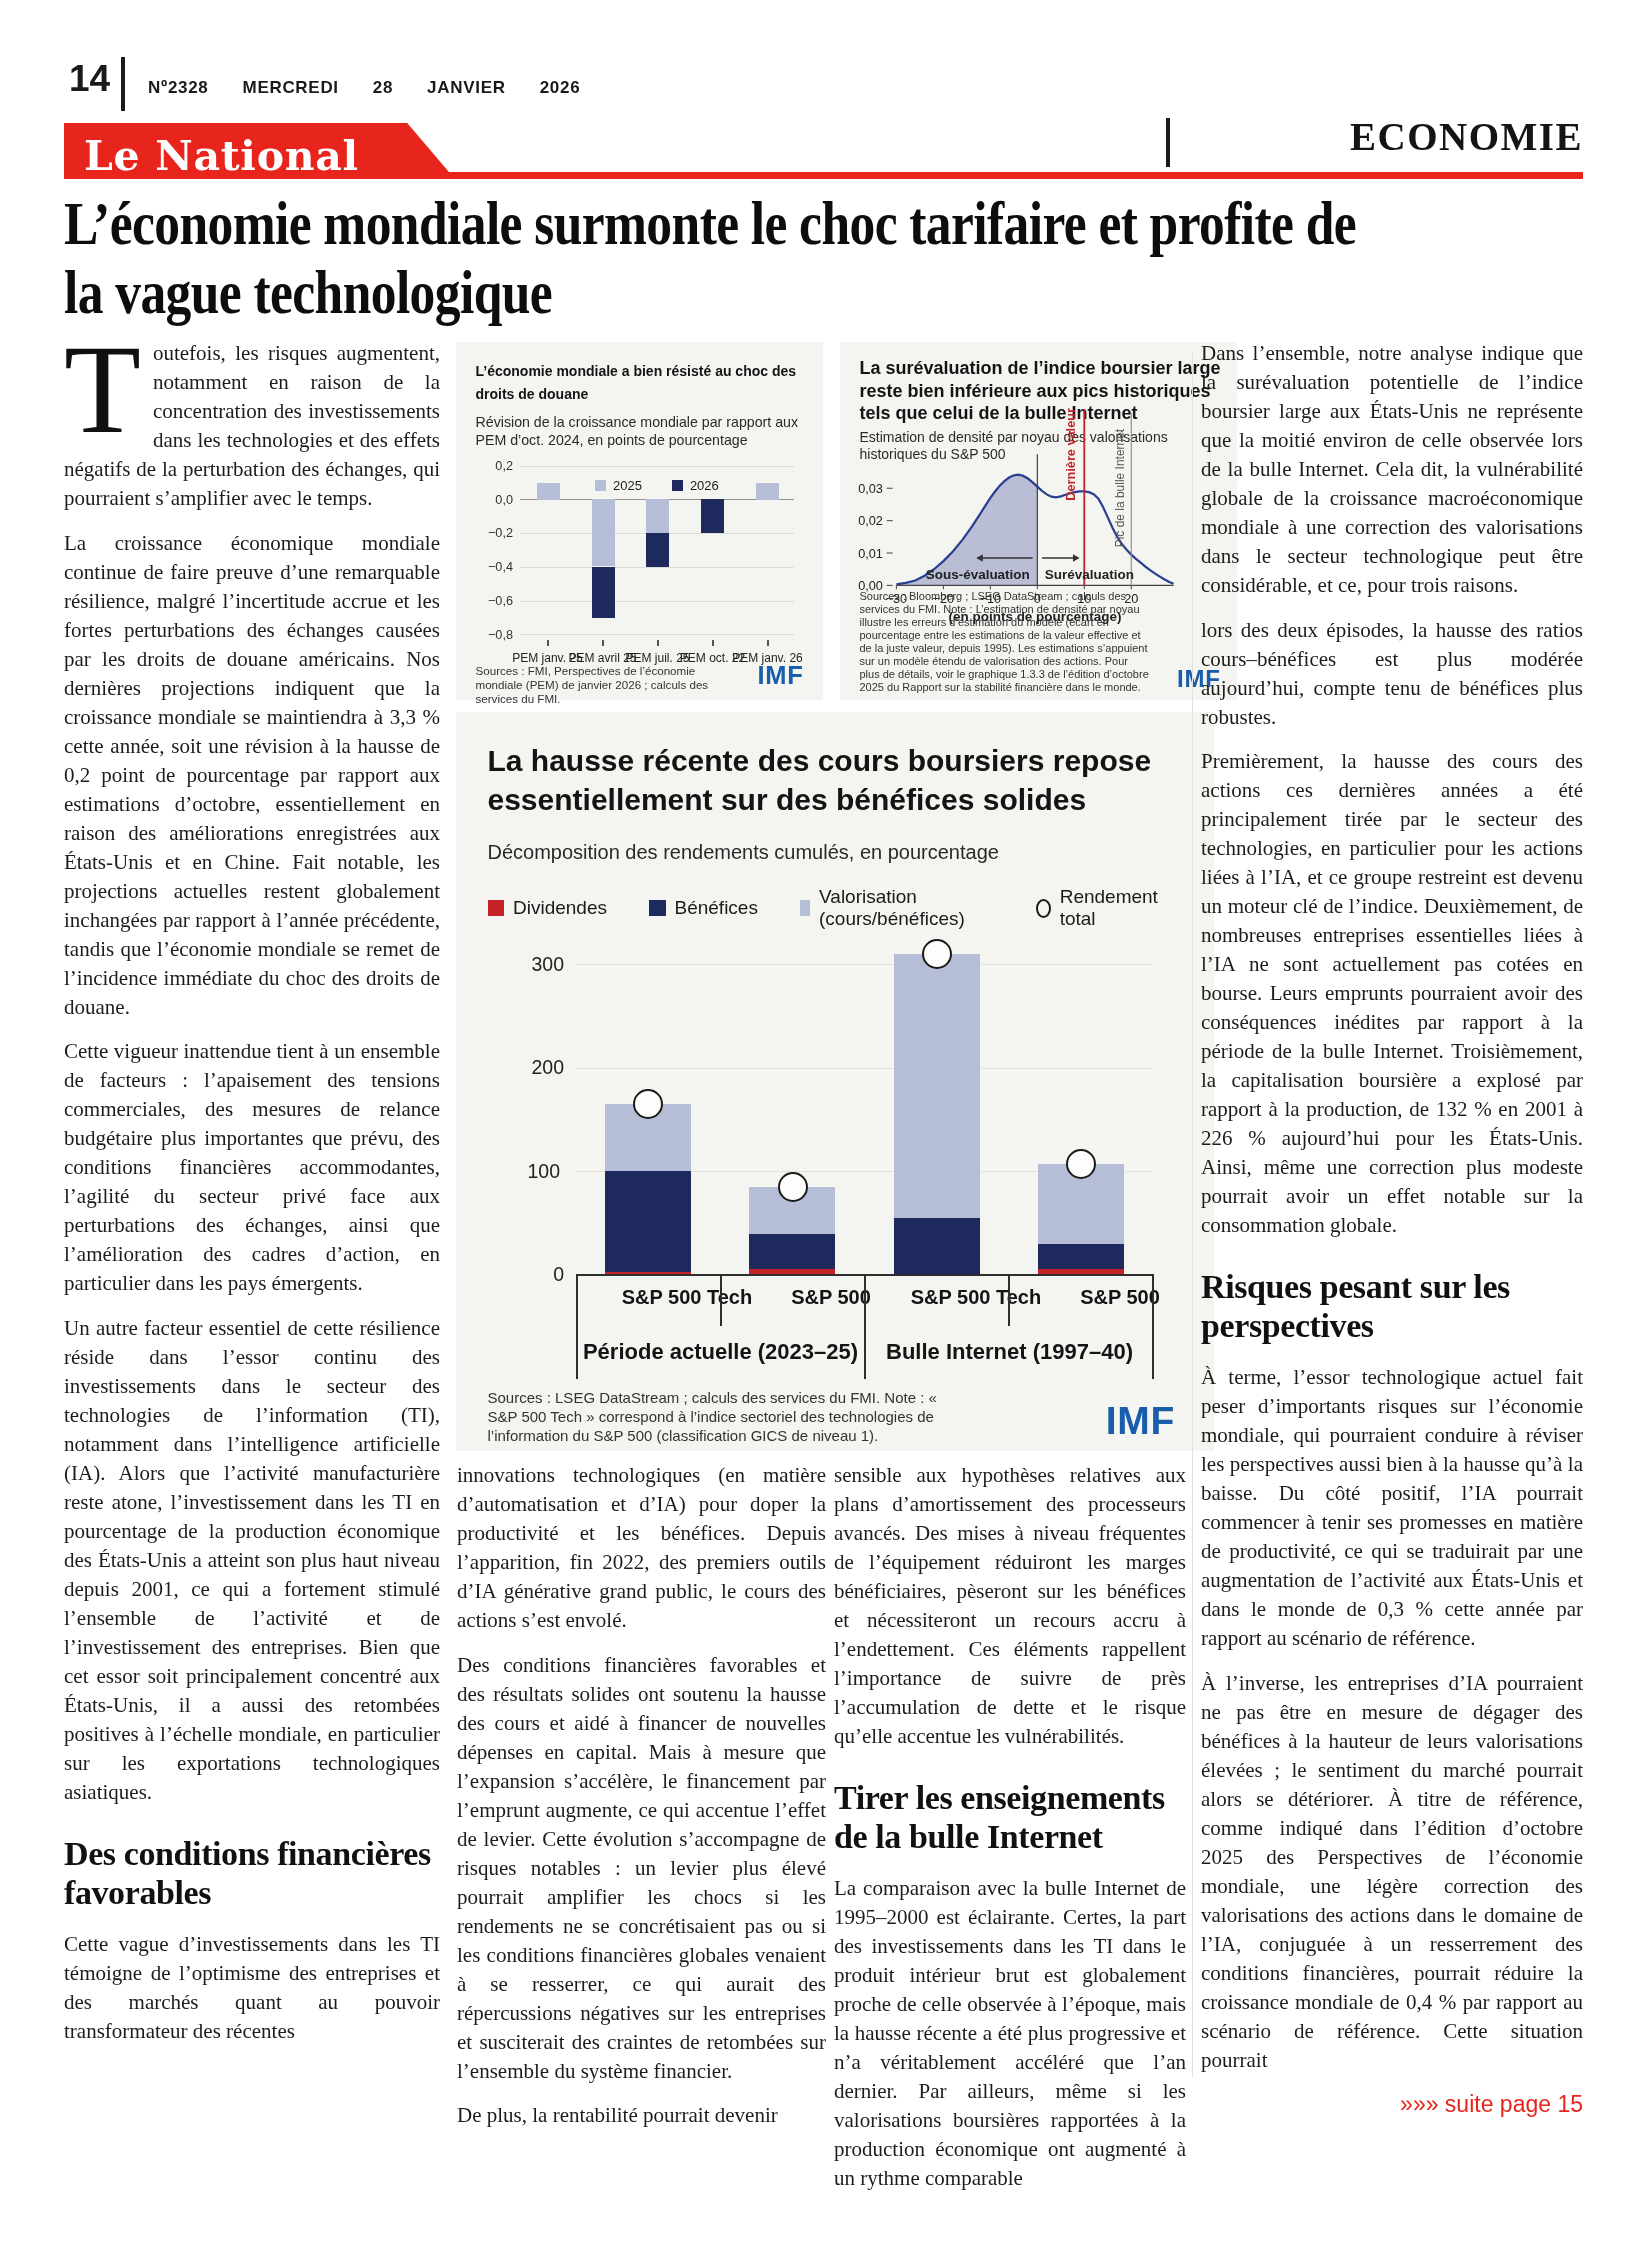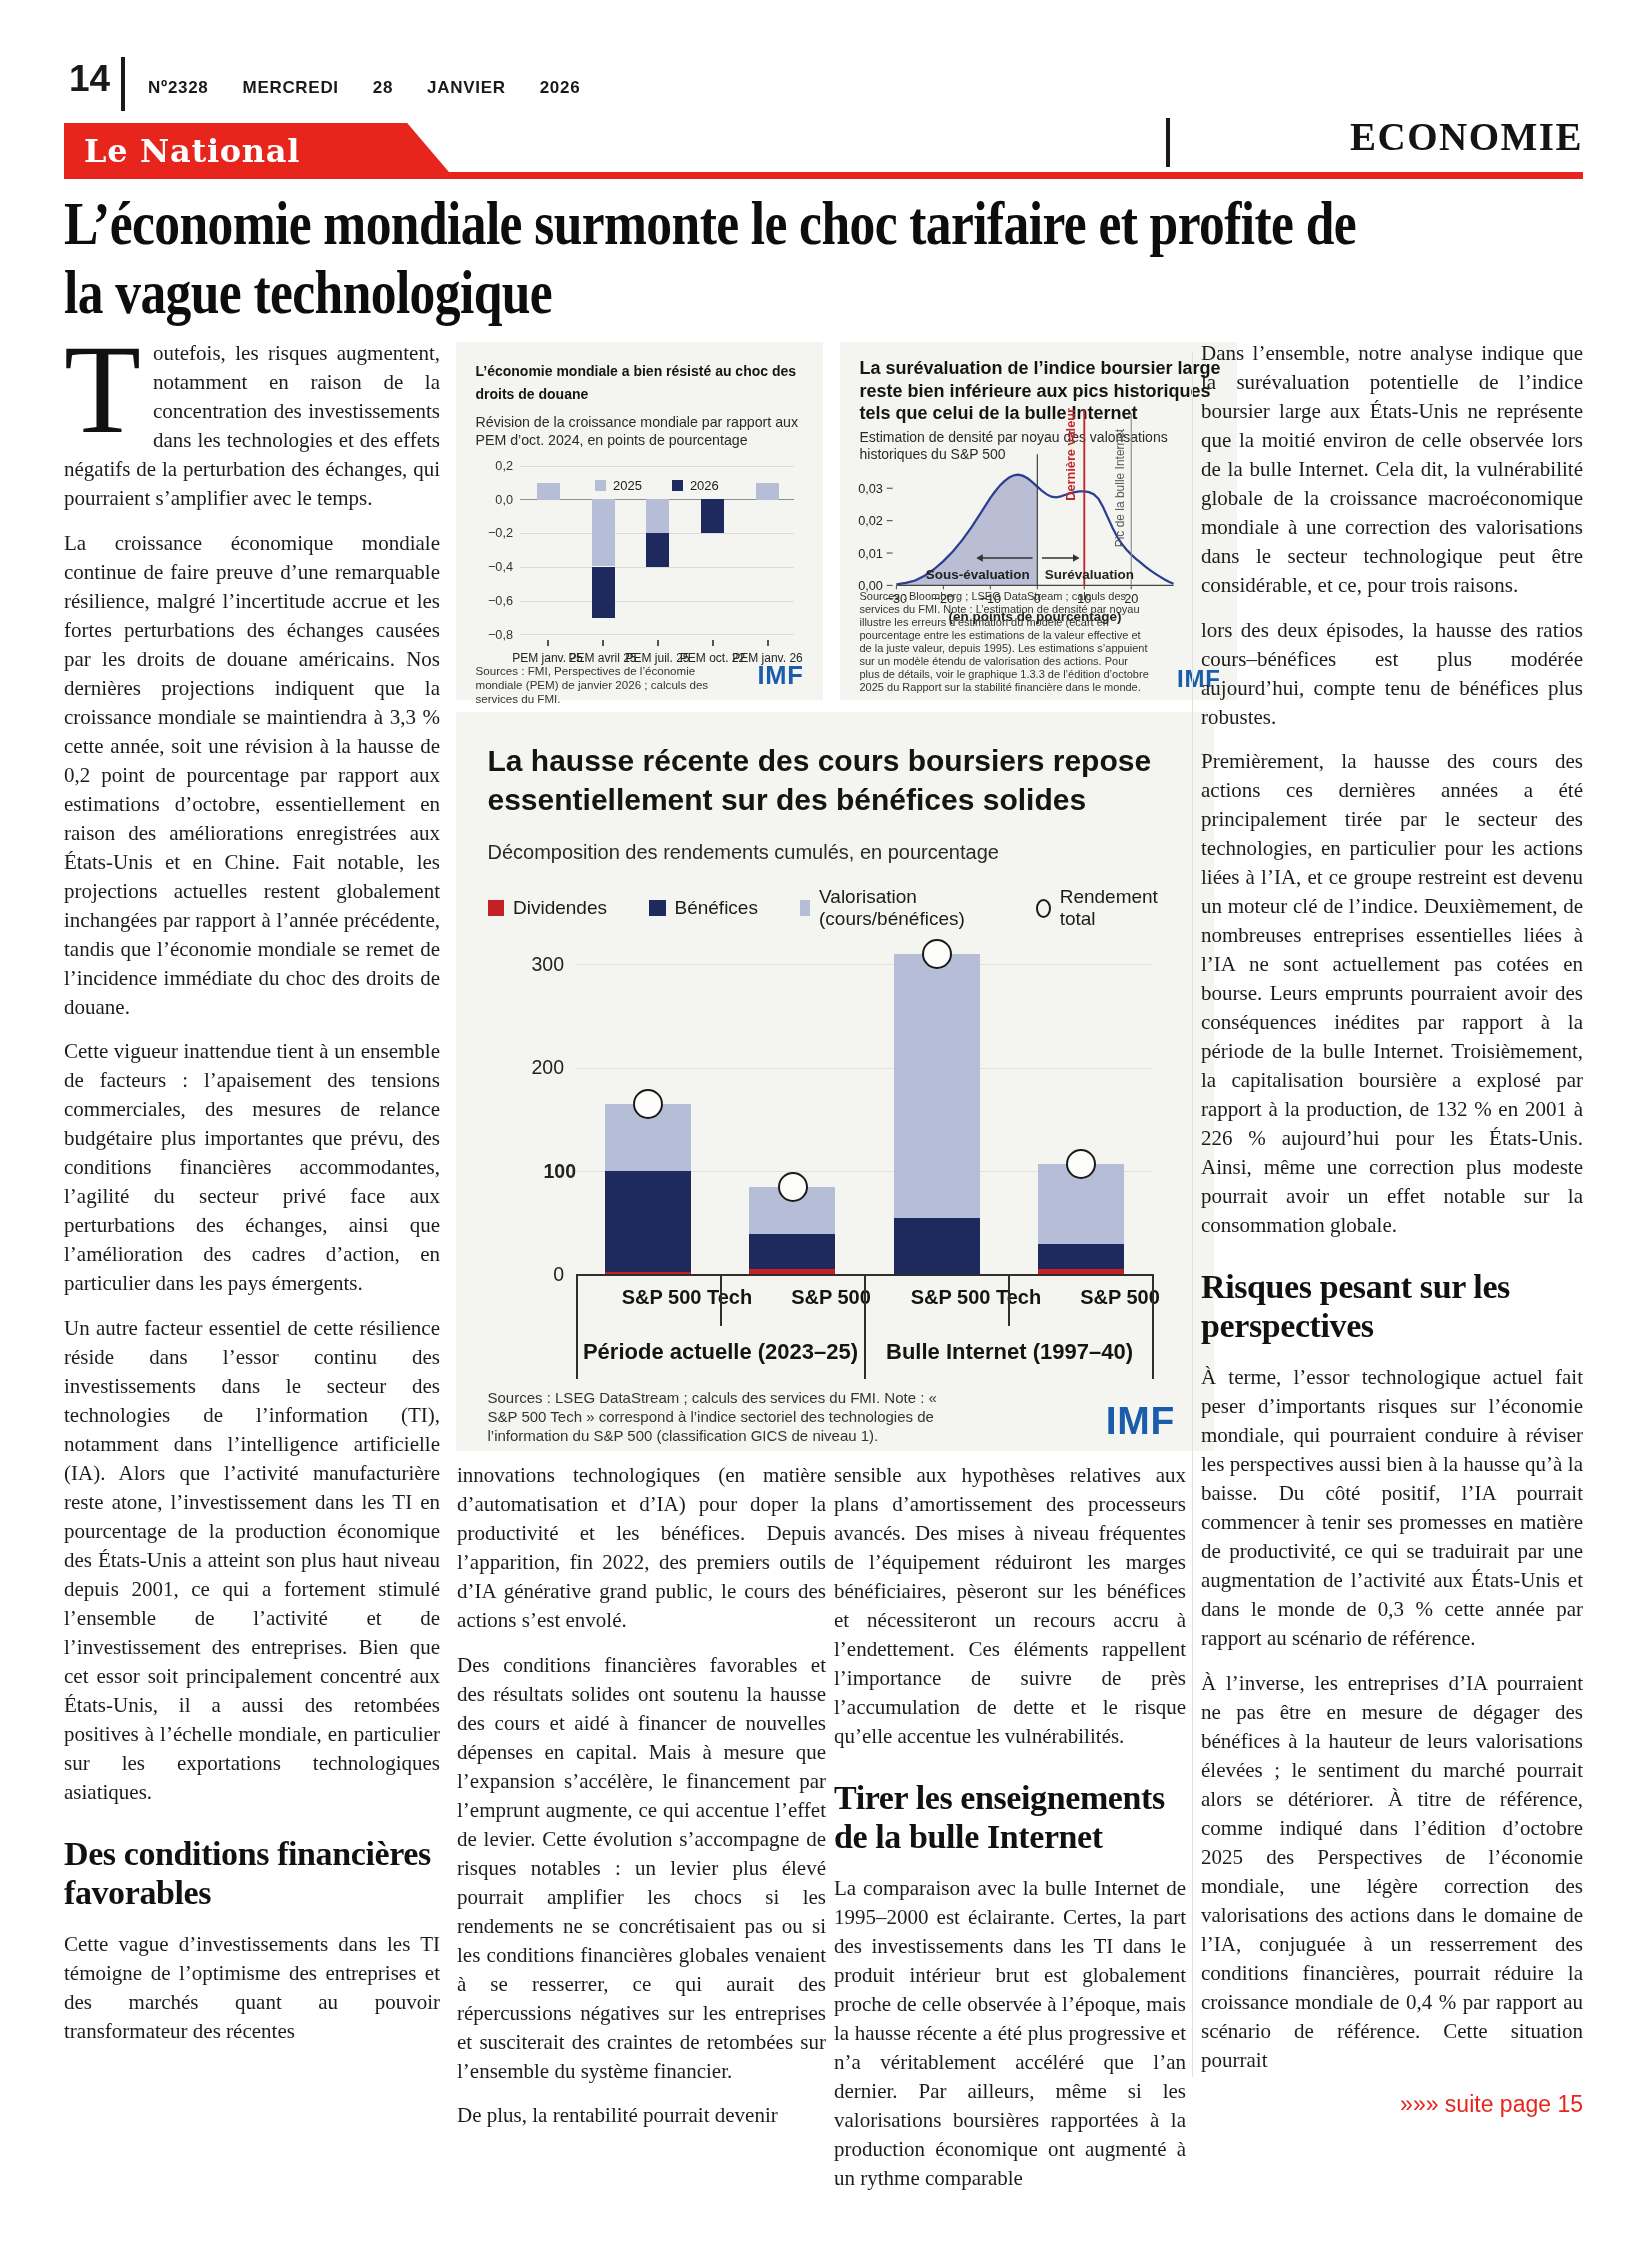--- a/index.html
+++ b/index.html
@@ -11,21 +11,21 @@
   .pagenum-bar{position:absolute;left:121px;top:57px;width:3.7px;height:54px;background:#1a1a1a;}
   .issue-line{position:absolute;left:148px;top:78px;font-family:"Liberation Sans",sans-serif;
               font-weight:700;font-size:17px;letter-spacing:0.7px;color:#1a1a1a;white-space:nowrap;}
   .issue-line span{margin-right:34px;}
   .section-bar{position:absolute;left:1166px;top:118px;width:3.7px;height:49px;background:#1a1a1a;}
   .section-title{position:absolute;right:67px;top:114px;font-family:"Liberation Serif",serif;
                  font-weight:700;font-size:39px;letter-spacing:1.5px;color:#141414;}
   .banner-shape{position:absolute;left:64px;top:123px;width:390px;height:55px;background:#e8251d;
                 clip-path:polygon(0 0,88% 0,100% 100%,0 100%);}
   .banner-text{position:absolute;left:84px;top:132px;color:#ffffff;font-family:"DejaVu Serif",serif;
-               font-weight:700;font-size:32px;letter-spacing:0.7px;}
+               font-weight:700;font-size:41px;letter-spacing:0.7px;}
   .banner-line{position:absolute;left:64px;top:172px;width:1519px;height:6.7px;background:#e8251d;}
   
   .headline{position:absolute;left:64px;top:189px;width:1800px;transform:scaleX(0.845);
             transform-origin:left top;font-weight:700;font-size:61px;line-height:69px;
             letter-spacing:-0.7px;color:#0d0d0d;}
   
   .col{position:absolute;font-size:21px;line-height:29px;text-align:justify;color:#1c1c1c;}
   .col p{margin:0 0 15.7px 0;}
   .col1{left:64px;top:339px;width:376px;height:1875px;}
   .col2{left:457px;top:1461px;width:369px;height:600px;}
@@ -228,21 +228,21 @@
         <div class="li" style="margin-left:22.5px;">
           <div class="ci" style=""></div>
           <span>Rendement total</span>
         </div>
       </div>
     <div id="plotC"></div>
     <div class="c-src">Sources : LSEG DataStream ; calculs des services du FMI. Note : « S&amp;P 500 Tech » correspond à l’indice sectoriel des technologies de l’information du S&amp;P 500 (classification GICS de niveau 1).</div>
     <div class="imf-logo">IMF</div>
   <div class="ylabC" style="left:56px;top:551px;">0</div>
       <div class="gridC" style="left:120px;top:459px;width:577px;"></div>
-      <div class="ylabC" style="left:68px;top:448px;font-weight:bold;">100</div>
+      <div class="ylabC" style="left:52px;top:448px;">100</div>
       <div class="gridC" style="left:120px;top:356px;width:577px;"></div>
       <div class="ylabC" style="left:56px;top:344px;">200</div>
       <div class="gridC" style="left:120px;top:252px;width:577px;"></div>
       <div class="ylabC" style="left:56px;top:241px;">300</div>
       <div class="barseg" style="left:149px;top:560px;width:86px;height:2.1px;background:#c42127;"></div>
       <div class="barseg" style="left:149px;top:459px;width:86px;height:101px;background:#1e2a5e;"></div>
       <div class="barseg" style="left:149px;top:392px;width:86px;height:67px;background:#b5bdd7;"></div>
       <div class="totmark" style="left:177px;top:377px;"></div>
       <div class="catC" style="left:120px;top:574px;width:144px;">S&amp;P 500 Tech</div>
       <div class="barseg" style="left:293px;top:557px;width:86px;height:5.2px;background:#c42127;"></div>

